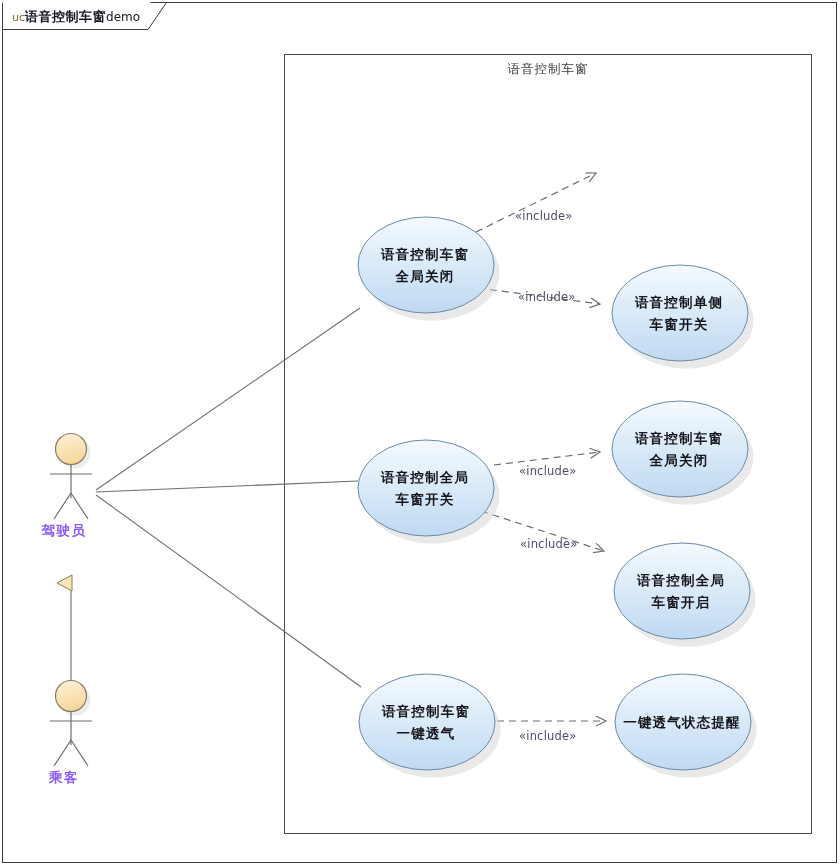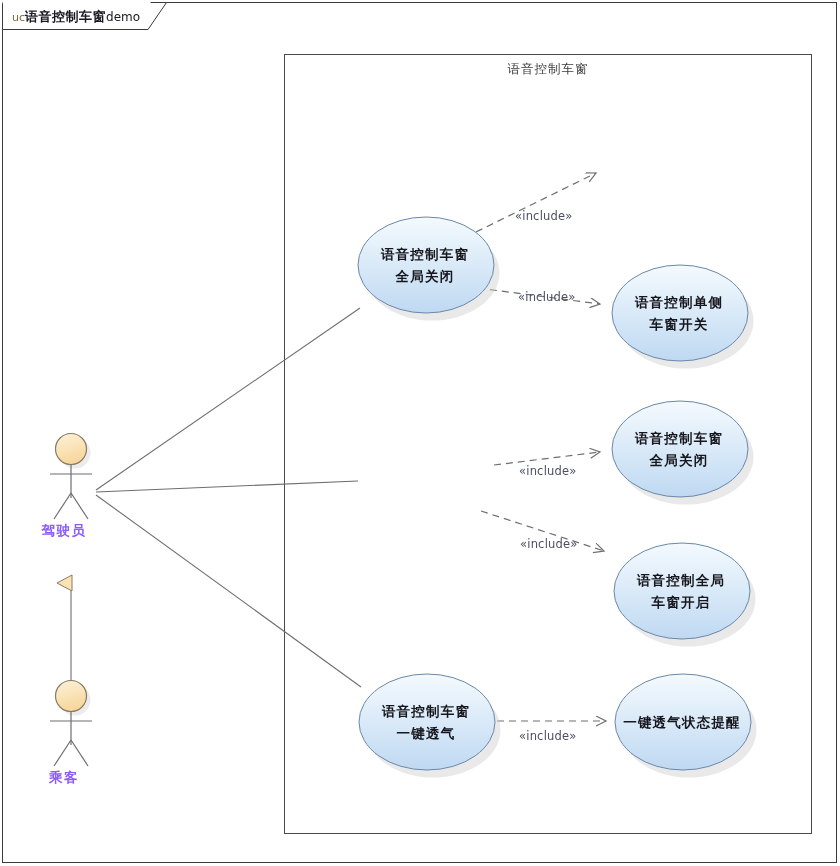--- a/index.html
+++ b/index.html
@@ -240,20 +240,33 @@
           <stop offset="0%" stop-color="#f4fafe"></stop>
           <stop offset="100%" stop-color="#bfd9f2"></stop>
         </linearGradient>
       </defs>
       <ellipse cx="72" cy="54" rx="67.5" ry="47.5" fill="#cfcfcf" opacity="0.45" transform="translate(4,4)"></ellipse>
       <ellipse cx="70" cy="50" rx="68" ry="48" fill="url(#ucg4)" stroke="#6a88a8" stroke-width="1"></ellipse>
     </svg>
     <div class="uc-text">语音控制车窗全局关闭</div>
   </div>
 
+  <div class="usecase" style="left:356px; top:438px; width:138px; height:99px;">
+    <svg class="uc-svg" width="146" height="107" viewBox="0 0 146 107">
+      <defs>
+        <linearGradient id="ucg5" x1="0" y1="0" x2="0" y2="1">
+          <stop offset="0%" stop-color="#f4fafe"></stop>
+          <stop offset="100%" stop-color="#bfd9f2"></stop>
+        </linearGradient>
+      </defs>
+      <ellipse cx="72" cy="54" rx="67.5" ry="47.5" fill="#cfcfcf" opacity="0.45" transform="translate(4,4)"></ellipse>
+      <ellipse cx="70" cy="50" rx="68" ry="48" fill="url(#ucg5)" stroke="#6a88a8" stroke-width="1"></ellipse>
+    </svg>
+    <div class="uc-text">语音控制全局车窗开关</div>
+  </div>
 
   <div class="usecase" style="left:612px; top:541px; width:138px; height:99px;">
     <svg class="uc-svg" width="146" height="107" viewBox="0 0 146 107">
       <defs>
         <linearGradient id="ucg6" x1="0" y1="0" x2="0" y2="1">
           <stop offset="0%" stop-color="#f4fafe"></stop>
           <stop offset="100%" stop-color="#bfd9f2"></stop>
         </linearGradient>
       </defs>
       <ellipse cx="72" cy="54" rx="67.5" ry="47.5" fill="#cfcfcf" opacity="0.45" transform="translate(4,4)"></ellipse>

